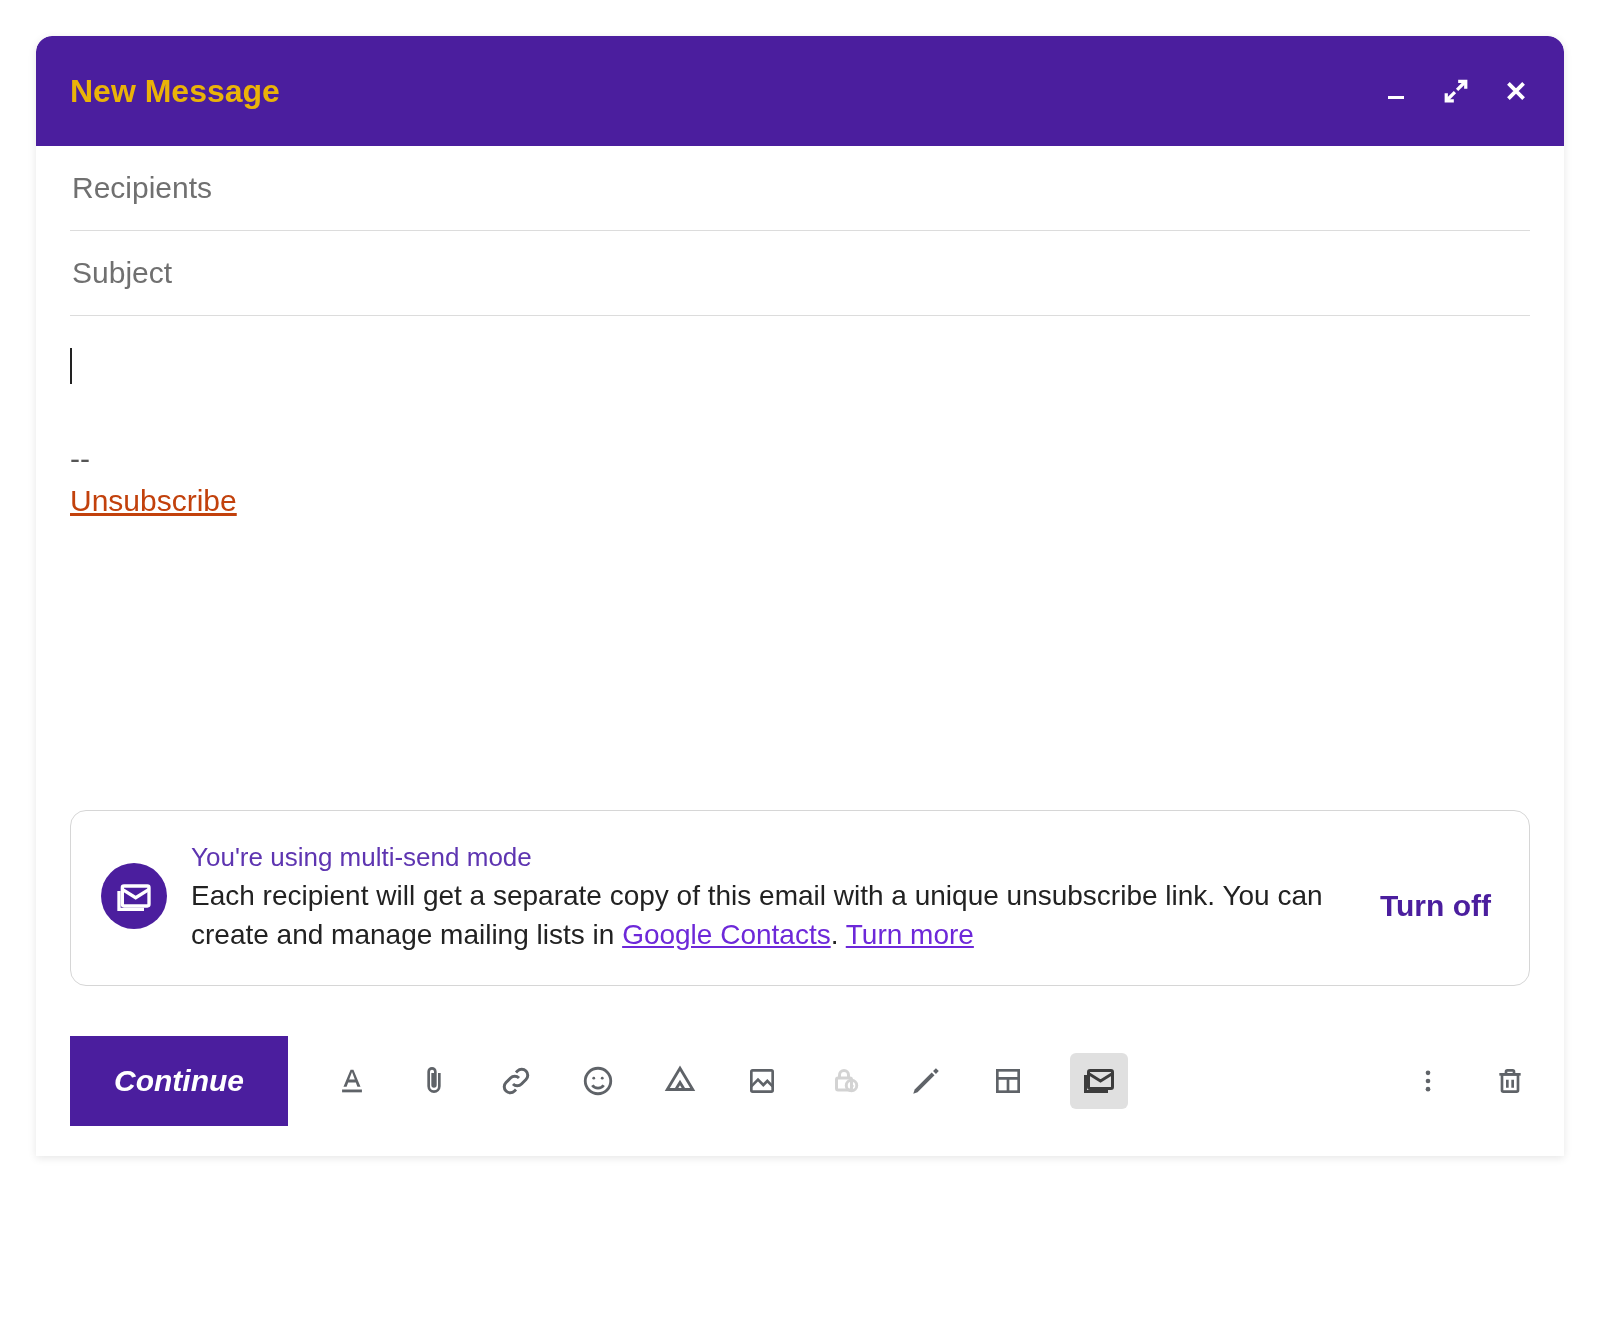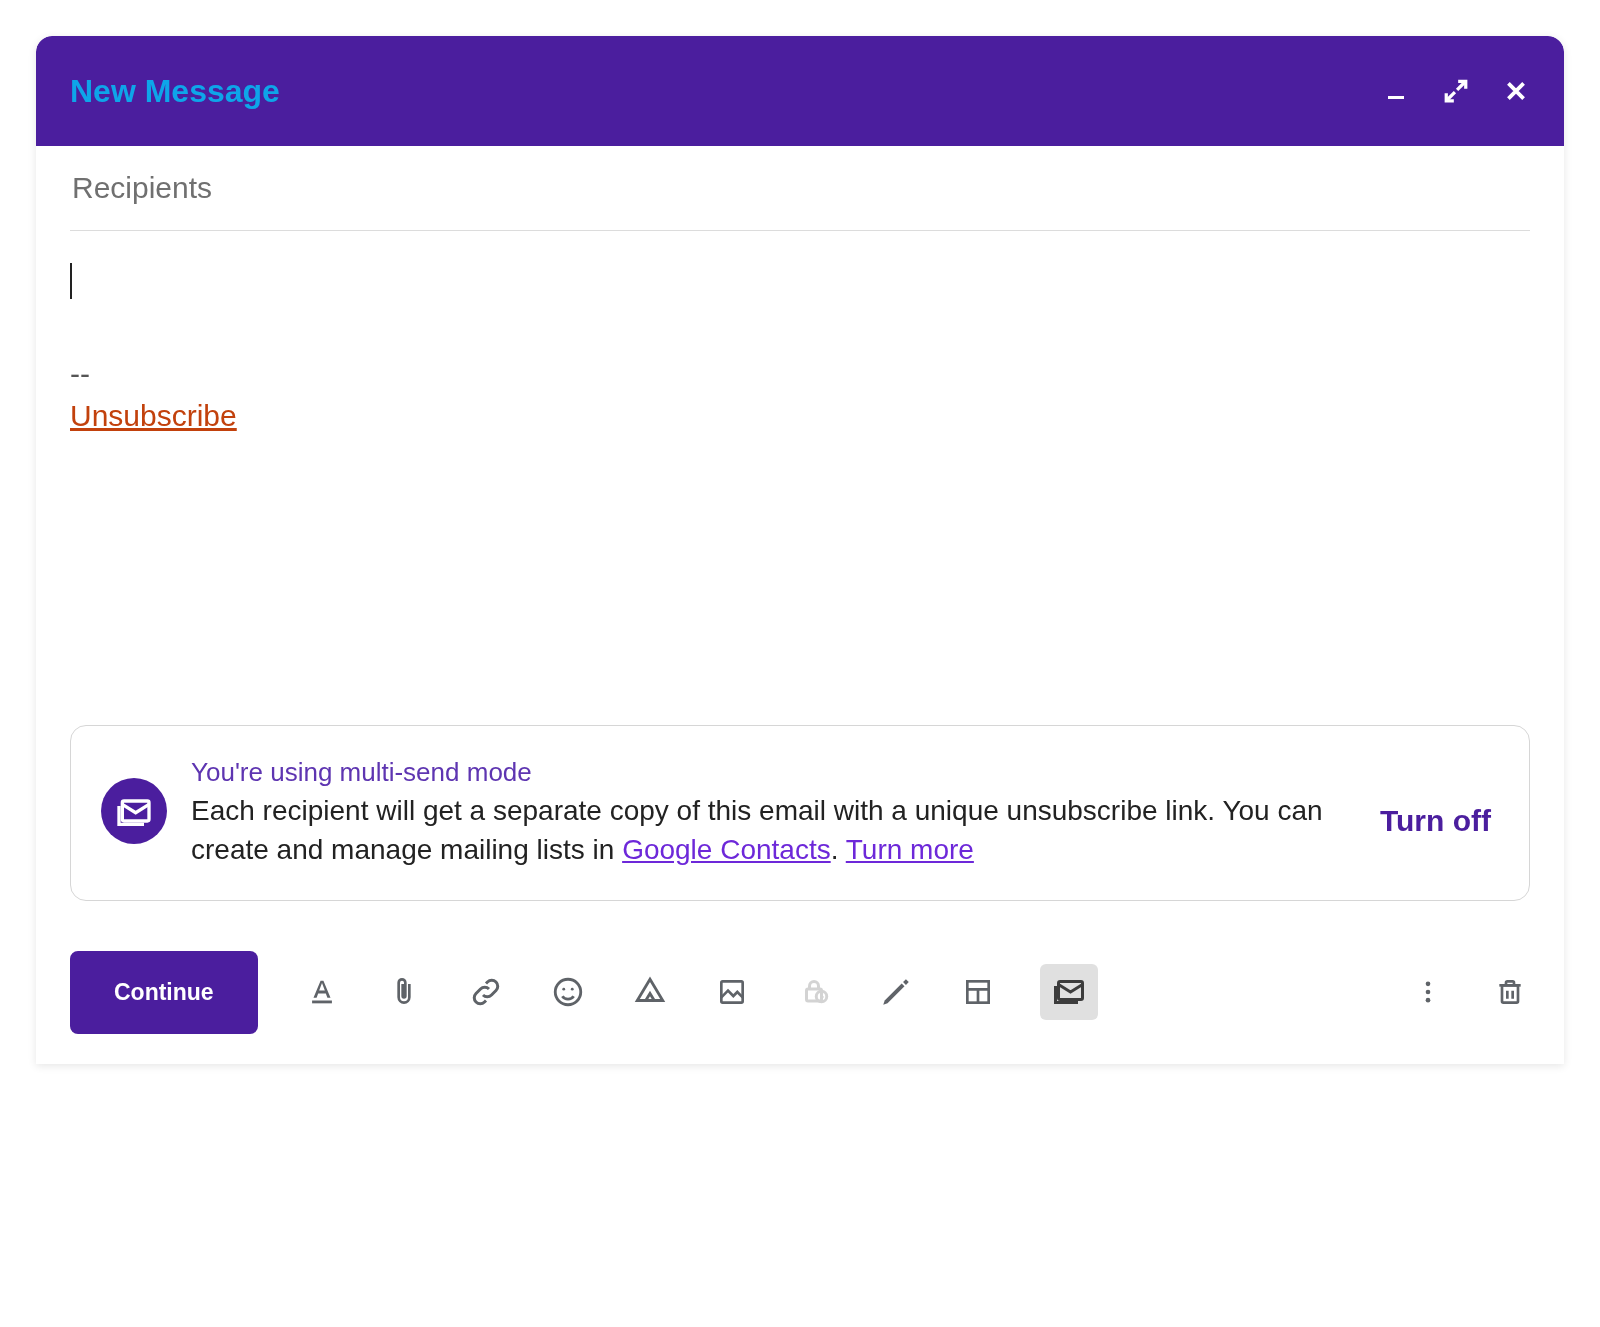--- a/index.html
+++ b/index.html
@@ -3,21 +3,21 @@
 <meta charset="utf-8">
 <style>
   * { box-sizing: border-box; }
   html, body { margin:0; padding:0; font-family: Arial, Helvetica, sans-serif; background:#f9f9f9; }
   .canvas { width:1600px; height:1327px; background:#ffffff; position:relative; padding:36px; }
   .win {
     width:1528px; background:#ffffff; border-radius:16px 16px 0 0;
     box-shadow:0 2px 8px rgba(0,0,0,0.1); overflow:hidden;
   }
   .hdr {
-    background:#4b1e9e; color:#0ea5e9; height:110px; display:flex; align-items:center;
+    background:#4b1e9e; color:#eab308; height:110px; display:flex; align-items:center;
     justify-content:space-between; padding:0 34px; border-radius:16px 16px 0 0;
   }
   .hdr-title { font-size:32px; font-weight:700; }
   .hdr-ctrls { display:flex; align-items:center; gap:32px; }
   .hdr-ctrl { width:28px; height:28px; display:flex; align-items:center; justify-content:center; cursor:pointer; }
   .fields { padding:0 34px; }
   .fld { border-bottom:1px solid #dcdcdc; padding:24px 0 24px 0; }
   .fld input {
     border:0; width:100%; font-size:30px; color:#6d28d9; outline:none; background:transparent;
   }
@@ -34,22 +34,22 @@
   }
   .n-icon { width:66px; height:66px; border-radius:50%; background:#4b1e9e; display:flex; align-items:center; justify-content:center; flex-shrink:0;}
   .n-text { flex:1; font-size:28px; line-height:1.4; color:#222; }
   .n-title { color:#5e35b1; font-size:26px; }
   .n-link { color:#6d28d9; text-decoration:underline; cursor:pointer; }
   .n-action { color:#4b1e9e; font-size:30px; font-weight:600; cursor:pointer; padding:4px 8px; white-space:nowrap;margin-top:20px; }
   .toolbar {
     display:flex; align-items:center; padding:40px 34px 30px 34px; gap:36px;
   }
   .send-btn {
-    background:#4b1e9e; color:#fff; font-size:23px; font-weight:600;
-    padding:28px 44px; border:none; border-radius:8px; cursor:pointer;
+    background:#4b1e9e; color:#fff; font-size:30px; font-weight:600;
+    padding:28px 44px; border:none; border-radius:0; cursor:pointer;font-style:italic;
   }
   .tb-icons { display:flex; align-items:center; gap:42px; margin-left:8px;}
   .tb-icon { width:40px; height:40px; display:flex; align-items:center; justify-content:center; cursor:pointer; color:#5f6368;}
   .tb-icon.disabled { opacity:0.55; cursor:default;}
   .tb-icon.active { background:#e0e0e0; border-radius:6px; padding:10px; width:58px; height:56px; color:#3c3c3c;}
   .tb-right { margin-left:auto; display:flex; align-items:center; gap:42px; }
 </style>
 </head>
 <body>
 
@@ -77,20 +77,23 @@
               <path d="M5 5l14 14M19 5L5 19"></path>
             </svg>
         </div>
       </div>
     </div>
 
     <div class="fields">
       <div class="fld">
         <input type="text" placeholder="Recipients" value="" style="">
       </div>
+      <div class="fld">
+        <input type="text" placeholder="Subject" value="" style="">
+      </div>
     </div>
 
     <div class="body-area">
       <div class="cursor-row">
         <div class="cursor"></div>
       </div>
       <div class="sig-sep">--</div>
       <div class="unsub">Unsubscribe</div>
     </div>
 

